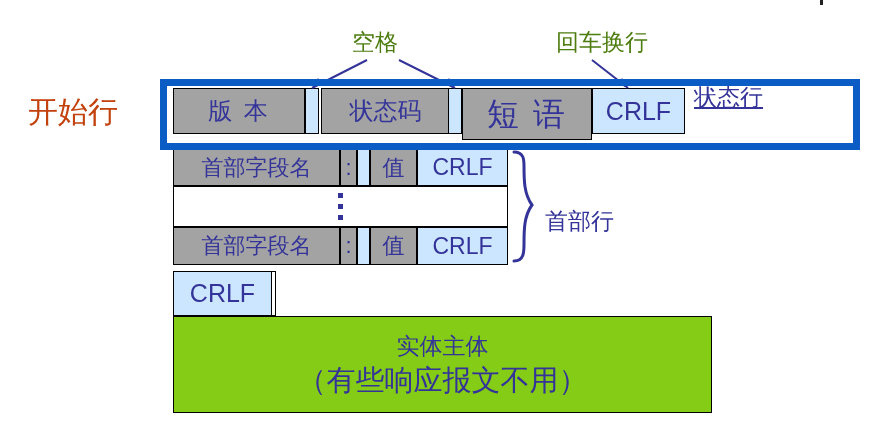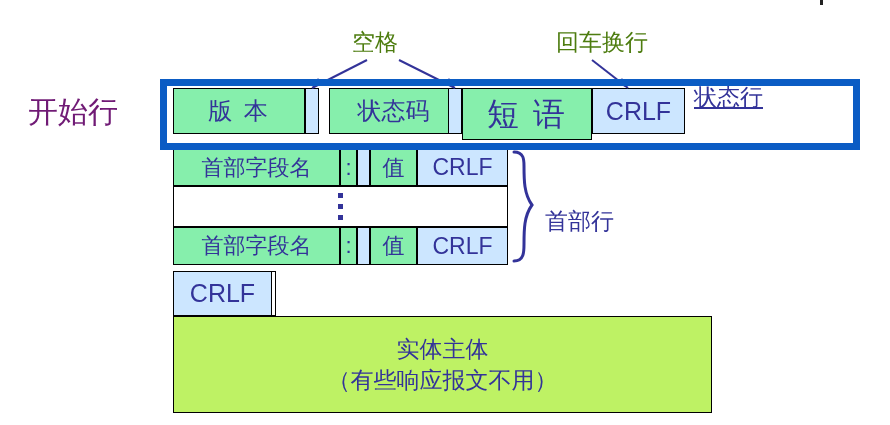--- a/index.html
+++ b/index.html
@@ -18,36 +18,36 @@
     position:absolute;
     box-sizing:border-box;
     border:1px solid #000000;
     display:flex;
     align-items:center;
     justify-content:center;
     color:#333399;
     white-space:nowrap;
     line-height:1;
   }
-  .yellow{background:#86efac;}
+  .yellow{background:#a3a3a3;}
   .blue{background:#cce6ff;}
-  .pink{background:#bef264;}
+  .pink{background:#84cc16;}
   .white{background:#ffffff;}
 
   
   .callout{
     position:absolute;
     color:#4d7c0f;
     white-space:nowrap;
     font-size:23px;
     line-height:1;
   }
   .sidelabel{
     position:absolute;
-    color:#701a75;
+    color:#c2410c;
     white-space:nowrap;
     font-size:30px;
     line-height:1;
   }
   .rowlabel{
     position:absolute;
     color:#333399;
     white-space:nowrap;
     font-size:23px;
     line-height:1;
@@ -91,21 +91,21 @@
   <div class="callout cjk" style="left:352px;top:31px;">空格</div>
 
   <div class="callout cjk" style="left:556px;top:31px;">回车换行</div>
 
   <div class="sidelabel cjk" style="left:28px;top:97px;">开始行</div>
 
   <div class="cell yellow cjk" style="left:173px;top:88px;width:132px;height:46px;font-size:24px;letter-spacing:2px;">版  本</div>
 
   <div class="cell blue" style="left:305px;top:88px;width:14px;height:46px;"></div>
 
-  <div class="cell yellow cjk" style="left:329px;top:88px;width:129px;height:46px;font-size:24px;">状态码</div>
+  <div class="cell yellow cjk" style="left:321px;top:88px;width:129px;height:46px;font-size:24px;">状态码</div>
 
   <div class="cell blue" style="left:448px;top:88px;width:14px;height:46px;"></div>
 
   <div class="cell yellow cjk" style="left:462px;top:88px;width:130px;height:52px;font-size:32px;letter-spacing:2px;">短  语</div>
 
   <div class="cell blue" style="left:592px;top:88px;width:93px;height:46px;font-size:25px;">CRLF</div>
 
   <div class="rowlabel cjk" style="left:694px;top:86px;text-decoration:underline;">状态行</div>
 
   <div class="cell yellow cjk" style="left:173px;top:149px;width:167px;height:37px;font-size:22px;">首部字段名</div>
@@ -136,21 +136,21 @@
 
   <div class="cell blue" style="left:417px;top:227px;width:91px;height:38px;font-size:23px;">CRLF</div>
 
   <div class="rowlabel cjk" style="left:545px;top:194px;margin-top:16px;">首部行</div>
 
   <div class="cell white" style="left:173px;top:271px;width:103px;height:45px;"></div>
   <div class="cell blue" style="left:173px;top:271px;width:99px;height:45px;font-size:25px;">CRLF</div>
 
   <div class="cell pink" style="left:173px;top:316px;width:539px;height:97px;flex-direction:column;gap:8px;">
     <span class="cjk" style="font-size:23px;">实体主体</span>
-    <span class="cjk" style="font-size:23px;">（有些响应报文不用）</span>
+    <span class="cjk" style="font-size:29px;">（有些响应报文不用）</span>
   </div>
 
   <svg class="overlay" viewBox="0 0 890 425">
 
     <path d="M 367 60 L 312 88" stroke="#333399" stroke-width="2" fill="none"></path>
     <polygon points="312,88 318,78 322,84" fill="#333399"></polygon>
 
     <path d="M 399 60 L 455 88" stroke="#333399" stroke-width="2" fill="none"></path>
     <polygon points="455,88 445,84 449,78" fill="#333399"></polygon>
 

